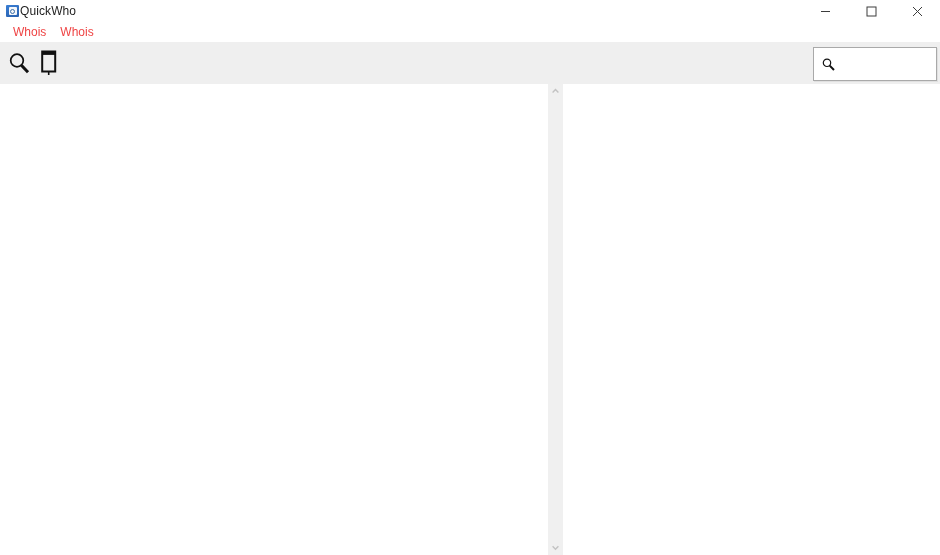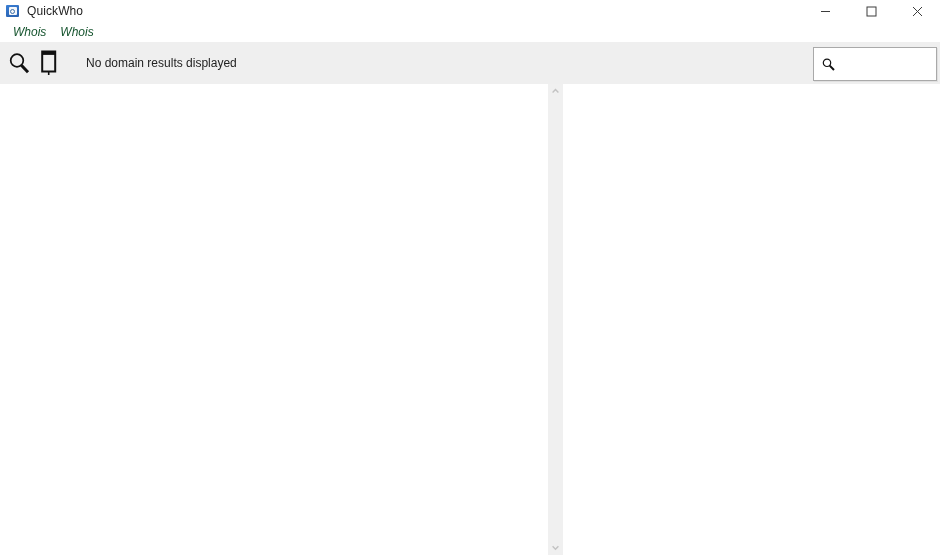--- a/index.html
+++ b/index.html
@@ -31,21 +31,20 @@
     background: #ffffff;
     display: flex;
     align-items: center;
     position: relative;
     user-select: none;
   }
   .titlebar-left {
     display: flex;
     align-items: center;
     padding-left: 6px;
-    gap: 7px;
   }
   .app-icon {
     width: 14px;
     height: 14px;
     position: relative;
     flex: 0 0 auto;
   }
   .app-icon .ic-frame {
     position: absolute;
     left: 0; top: 1px;
@@ -103,25 +102,24 @@
     height: 20px;
     min-height: 20px;
     background: #ffffff;
     display: flex;
     align-items: center;
     padding-left: 6px;
     user-select: none;
   }
   .menu-item {
     font-size: 12px;
-    color: #14532d;
+    color: #ef4444;
     padding: 2px 7px 3px 7px;
     white-space: nowrap;
     cursor: default;
-    font-style: italic;
   }
 
   
   .toolbar {
     height: 42px;
     min-height: 42px;
     background: #efefef;
     display: flex;
     align-items: center;
     position: relative;
@@ -302,21 +300,20 @@
     </button>
 
     <button class="tool-btn">
       <svg width="22" height="26" viewBox="0 0 22 26">
         <rect x="4.2" y="1.5" width="13" height="20" fill="none" stroke="#101010" stroke-width="2"></rect>
         <rect x="4.2" y="1.5" width="13" height="3.4" fill="#101010"></rect>
         <line x1="10.7" y1="21.5" x2="10.7" y2="25" stroke="#101010" stroke-width="1.6"></line>
       </svg>
     </button>
 
-    <div class="status-text">No domain results displayed</div>
 
     <div class="search-wrap">
       <span class="search-icon-box">
         <svg width="15" height="15" viewBox="0 0 15 15">
           <circle cx="6" cy="5.8" r="3.7" fill="none" stroke="#101010" stroke-width="1.2"></circle>
           <line x1="8.7" y1="8.6" x2="13" y2="13" stroke="#101010" stroke-width="2"></line>
         </svg>
       </span>
       <input class="search-input" type="text" value="" placeholder="" style="">
     </div>

